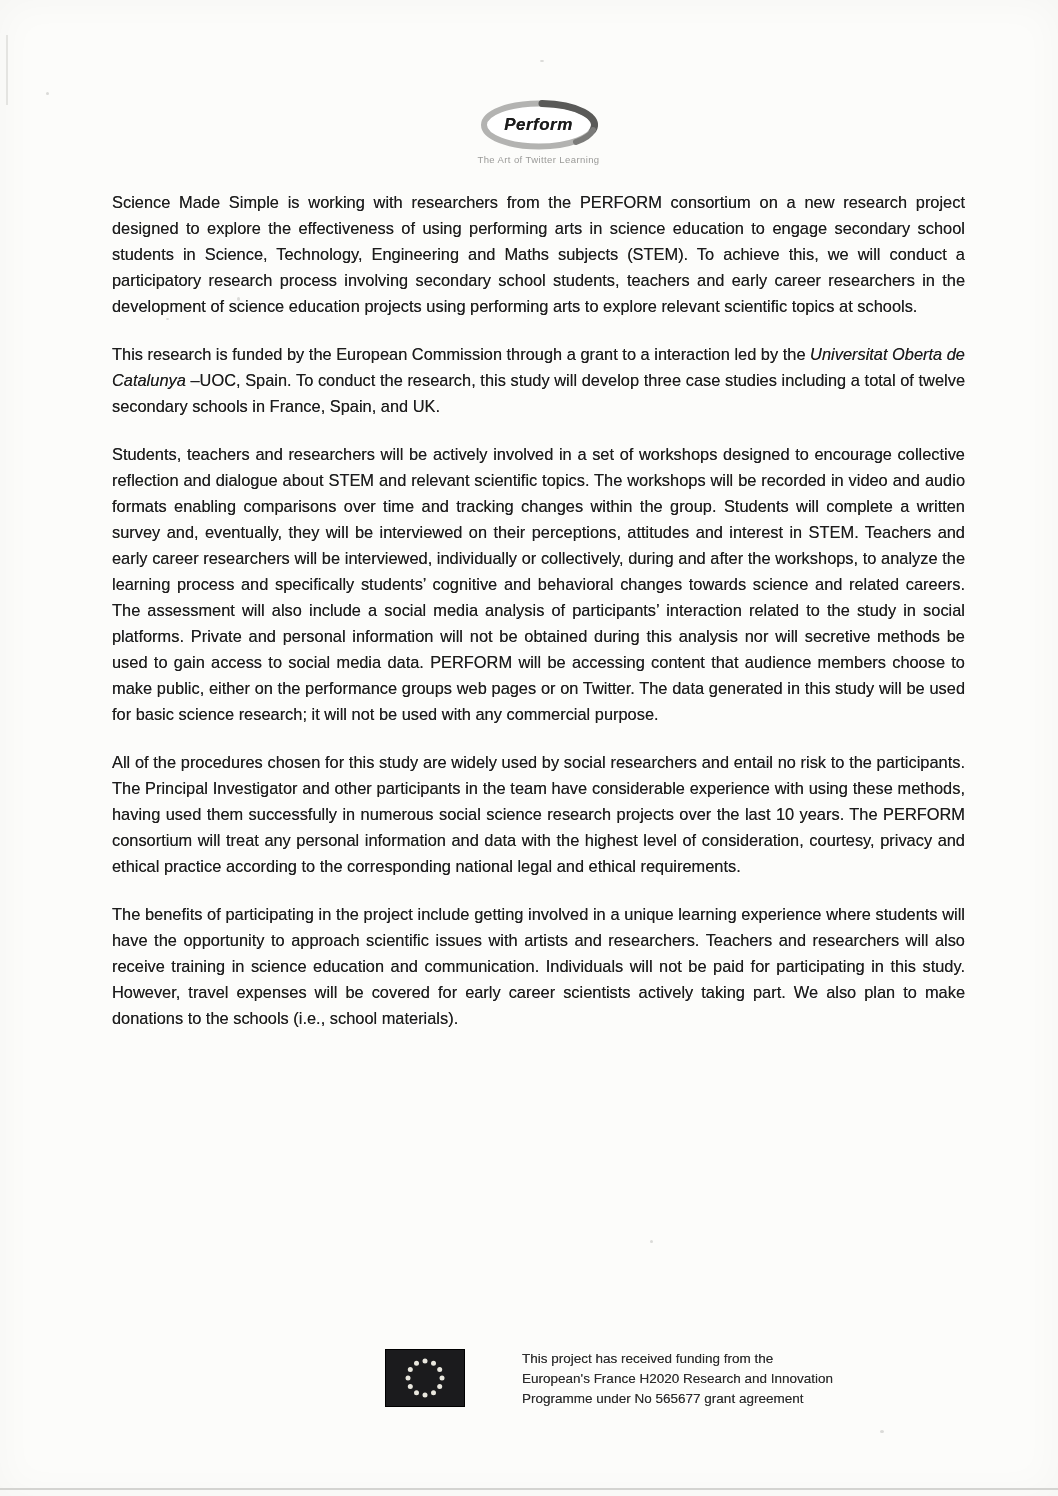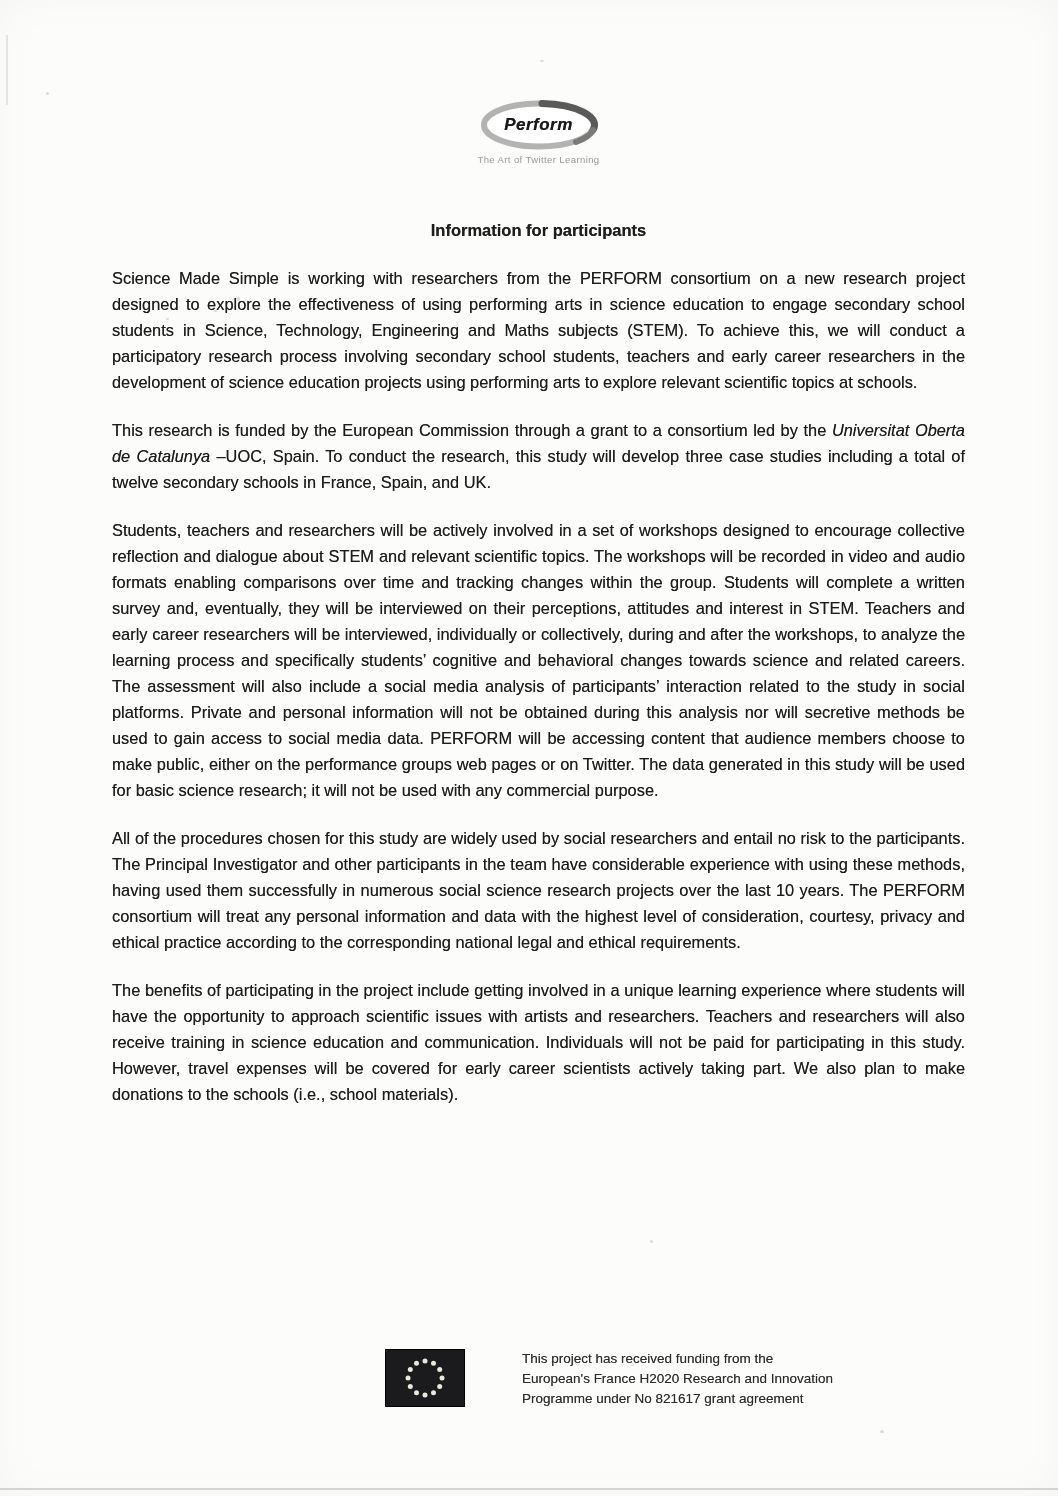--- a/index.html
+++ b/index.html
@@ -118,25 +118,24 @@
           <ellipse cx="59" cy="25" rx="55" ry="21.5" fill="#ffffff" stroke="#b3b3b1" stroke-width="6"></ellipse>
           <path d="M 62 3.5 A 55 21.5 0 0 1 113 30" fill="none" stroke="#5a5a58" stroke-width="7" stroke-linecap="round"></path>
           <path d="M 96 42 A 55 21.5 0 0 0 113 30" fill="none" stroke="#7b7b79" stroke-width="6" stroke-linecap="round"></path>
         </svg>
         <div class="logo-brand">Perform</div>
       </div>
       <div class="logo-tagline">The Art of Twitter Learning</div>
     </div>
 
 
-    <div class="doc-subtitle">Information for participants</div>
 
     <p class="body first">Science Made Simple is working with researchers from the PERFORM consortium on a new research project designed to explore the effectiveness of using performing arts in science education to engage secondary school students in Science, Technology, Engineering and Maths subjects (STEM). To achieve this, we will conduct a participatory research process involving secondary school students, teachers and early career researchers in the development of science education projects using performing arts to explore relevant scientific topics at schools.</p>
 
-    <p class="body"><span>This research is funded by the European Commission through a grant to a consortium led by the </span><i>Universitat Oberta de Catalunya</i><span> –UOC, Spain. To conduct the research, this study will develop three case studies including a total of twelve secondary schools in France, Spain, and UK.</span></p>
+    <p class="body"><span>This research is funded by the European Commission through a grant to a interaction led by the </span><i>Universitat Oberta de Catalunya</i><span> –UOC, Spain. To conduct the research, this study will develop three case studies including a total of twelve secondary schools in France, Spain, and UK.</span></p>
 
     <p class="body">Students, teachers and researchers will be actively involved in a set of workshops designed to encourage collective reflection and dialogue about STEM and relevant scientific topics. The workshops will be recorded in video and audio formats enabling comparisons over time and tracking changes within the group. Students will complete a written survey and, eventually, they will be interviewed on their perceptions, attitudes and interest in STEM. Teachers and early career researchers will be interviewed, individually or collectively, during and after the workshops, to analyze the learning process and specifically students’ cognitive and behavioral changes towards science and related careers. The assessment will also include a social media analysis of participants’ interaction related to the study in social platforms. Private and personal information will not be obtained during this analysis nor will secretive methods be used to gain access to social media data. PERFORM will be accessing content that audience members choose to make public, either on the performance groups web pages or on Twitter. The data generated in this study will be used for basic science research; it will not be used with any commercial purpose.</p>
 
     <p class="body">All of the procedures chosen for this study are widely used by social researchers and entail no risk to the participants. The Principal Investigator and other participants in the team have considerable experience with using these methods, having used them successfully in numerous social science research projects over the last 10 years. The PERFORM consortium will treat any personal information and data with the highest level of consideration, courtesy, privacy and ethical practice according to the corresponding national legal and ethical requirements.</p>
 
     <p class="body">The benefits of participating in the project include getting involved in a unique learning experience where students will have the opportunity to approach scientific issues with artists and researchers. Teachers and researchers will also receive training in science education and communication. Individuals will not be paid for participating in this study. However, travel expenses will be covered for early career scientists actively taking part. We also plan to make donations to the schools (i.e., school materials).</p>
 
   </div>
 
   <div class="footer">
@@ -153,17 +152,17 @@
         <circle cx="31.5" cy="43.7" r="2.5"></circle>
         <circle cx="25.3" cy="37.5" r="2.5"></circle>
         <circle cx="23" cy="29" r="2.5"></circle>
         <circle cx="25.3" cy="20.5" r="2.5"></circle>
         <circle cx="31.5" cy="14.3" r="2.5"></circle>
       </g>
     </svg>
     <div class="funding-text">
       <div>This project has received funding from the</div>
       <div>European's France H2020 Research and Innovation</div>
-      <div>Programme under No 821617 grant agreement</div>
+      <div>Programme under No 565677 grant agreement</div>
     </div>
   </div>
 
 </div>
 
 </body></html>

